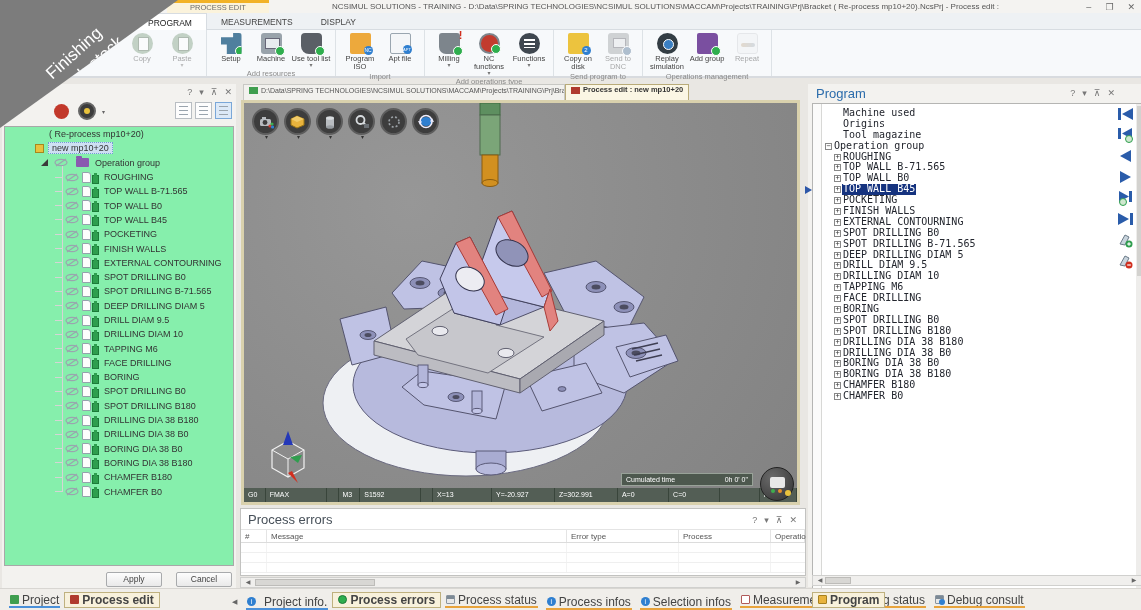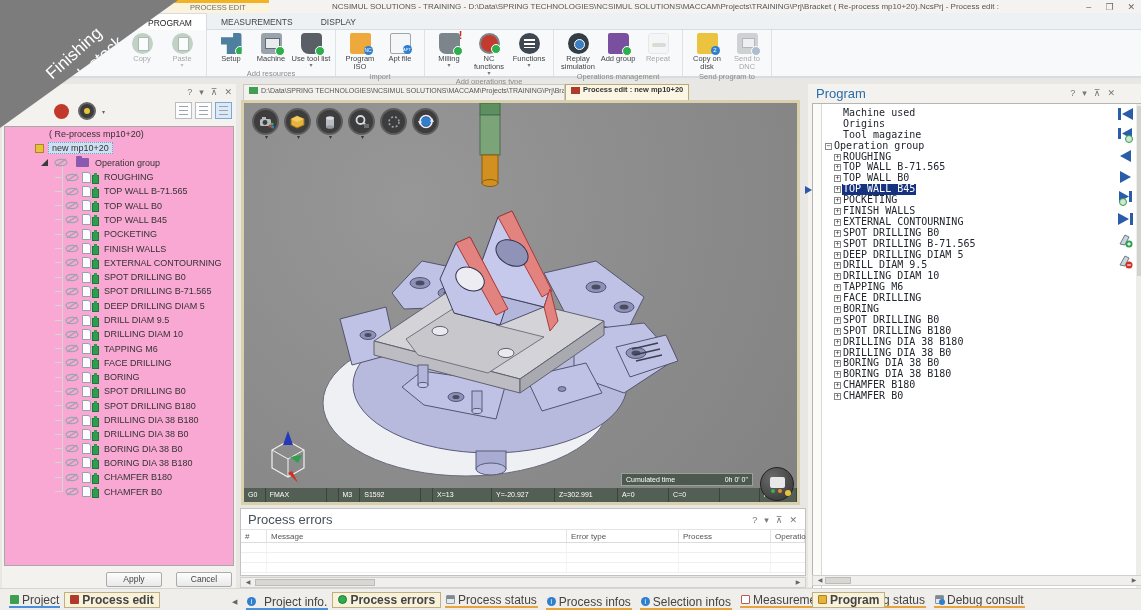--- a/index.html
+++ b/index.html
@@ -77,21 +77,21 @@
   .lp-tools { position:absolute; left:0; top:16px; width:100%; height:24px; }
   .circ-red { position:absolute; left:52px; top:4px; width:15px; height:15px; border-radius:50%; background:#c2392b; }
   .circ-target { position:absolute; left:76px; top:2px; width:18px; height:18px; border-radius:50%; background:#3c3c3c; border:2px solid #666; }
   .circ-target::before { content:""; position:absolute; left:4px; top:4px; width:6px; height:6px; border-radius:50%; background:#e8c23d; }
   .lp-dd { position:absolute; left:100px; top:8px; font-size:6px; color:#666; }
   .viewtoggles { position:absolute; right:4px; top:2px; display:flex; gap:3px; }
   .vt { width:17px; height:17px; border:1px solid #b8bdc2; background:#fdfdfd; position:relative; }
   .vt::before { content:""; position:absolute; left:3px; top:3px; right:3px; bottom:3px;
     background:repeating-linear-gradient(#9aa4ad 0 1.5px, transparent 1.5px 4px); }
   .vt.act { background:#dce9f7; border-color:#7aa7d8; }
-  .treebox { position:absolute; left:2px; top:42px; width:230px; height:440px; background:#f9a8d4;
+  .treebox { position:absolute; left:2px; top:42px; width:230px; height:440px; background:#86efac;
     border:1px solid #a8a8a8; overflow:hidden; font-size:9px; color:#333; }
   .trow { height:14.3px; display:flex; align-items:center; white-space:nowrap; }
   .t-root1 { padding-left:44px; }
   .t-root2 { padding-left:30px; }
   .yellowic { width:9px; height:9px; background:#e8c23d; border:1px solid #a8871d; margin-right:4px; }
   .selname { background:#cfe0f2; border:1px dotted #6f9fd0; padding:0 3px; }
   .t-group { padding-left:36px; }
   .tri { width:0; height:0; border-left:7px solid transparent; border-bottom:7px solid #3a3a3a; margin-right:6px; }
   .folder { width:13px; height:9px; background:#8a5ab0; border-radius:1px; position:relative; margin:0 6px 0 5px; }
   .folder::before { content:""; position:absolute; left:0; top:-2px; width:6px; height:2px; background:#8a5ab0; border-radius:1px 1px 0 0; }
@@ -291,52 +291,52 @@
         <span>Functions</span>
           <span class="dd">▾</span>
       </div>
       </div>
     <div class="glabel">Add operations type</div>
   </div>
   <div class="rgroup">
     <div class="rbtns">
 
     <div class="rbtn">
+        <div class="ric ri-copydisk"></div>
+        <span>Copy on disk</span>
+          <span class="dd"></span>
+      </div>
+        <div class="rbtn dis">
+        <div class="ric ri-senddnc badge-b"></div>
+        <span>Send to DNC</span>
+          <span class="dd"></span>
+      </div>
+      </div>
+    <div class="glabel">Send program to</div>
+  </div>
+  <div class="rgroup">
+    <div class="rbtns">
+
+    <div class="rbtn">
         <div class="ric ri-replay"></div>
         <span>Replay simulation</span>
           <span class="dd"></span>
       </div>
         <div class="rbtn">
         <div class="ric ri-addgroup badge-g"></div>
         <span>Add group</span>
           <span class="dd"></span>
       </div>
         <div class="rbtn dis">
         <div class="ric ri-repeat"></div>
         <span>Repeat</span>
           <span class="dd"></span>
       </div>
       </div>
     <div class="glabel">Operations management</div>
-  </div>
-  <div class="rgroup">
-    <div class="rbtns">
-
-    <div class="rbtn">
-        <div class="ric ri-copydisk"></div>
-        <span>Copy on disk</span>
-          <span class="dd"></span>
-      </div>
-        <div class="rbtn dis">
-        <div class="ric ri-senddnc badge-b"></div>
-        <span>Send to DNC</span>
-          <span class="dd"></span>
-      </div>
-      </div>
-    <div class="glabel">Send program to</div>
   </div>
 </div>
 
 <div class="lpanel">
   <div class="lp-head">
     <span>?</span>
     <span>▾</span>
     <span>⊼</span>
     <span>✕</span>
   </div>

